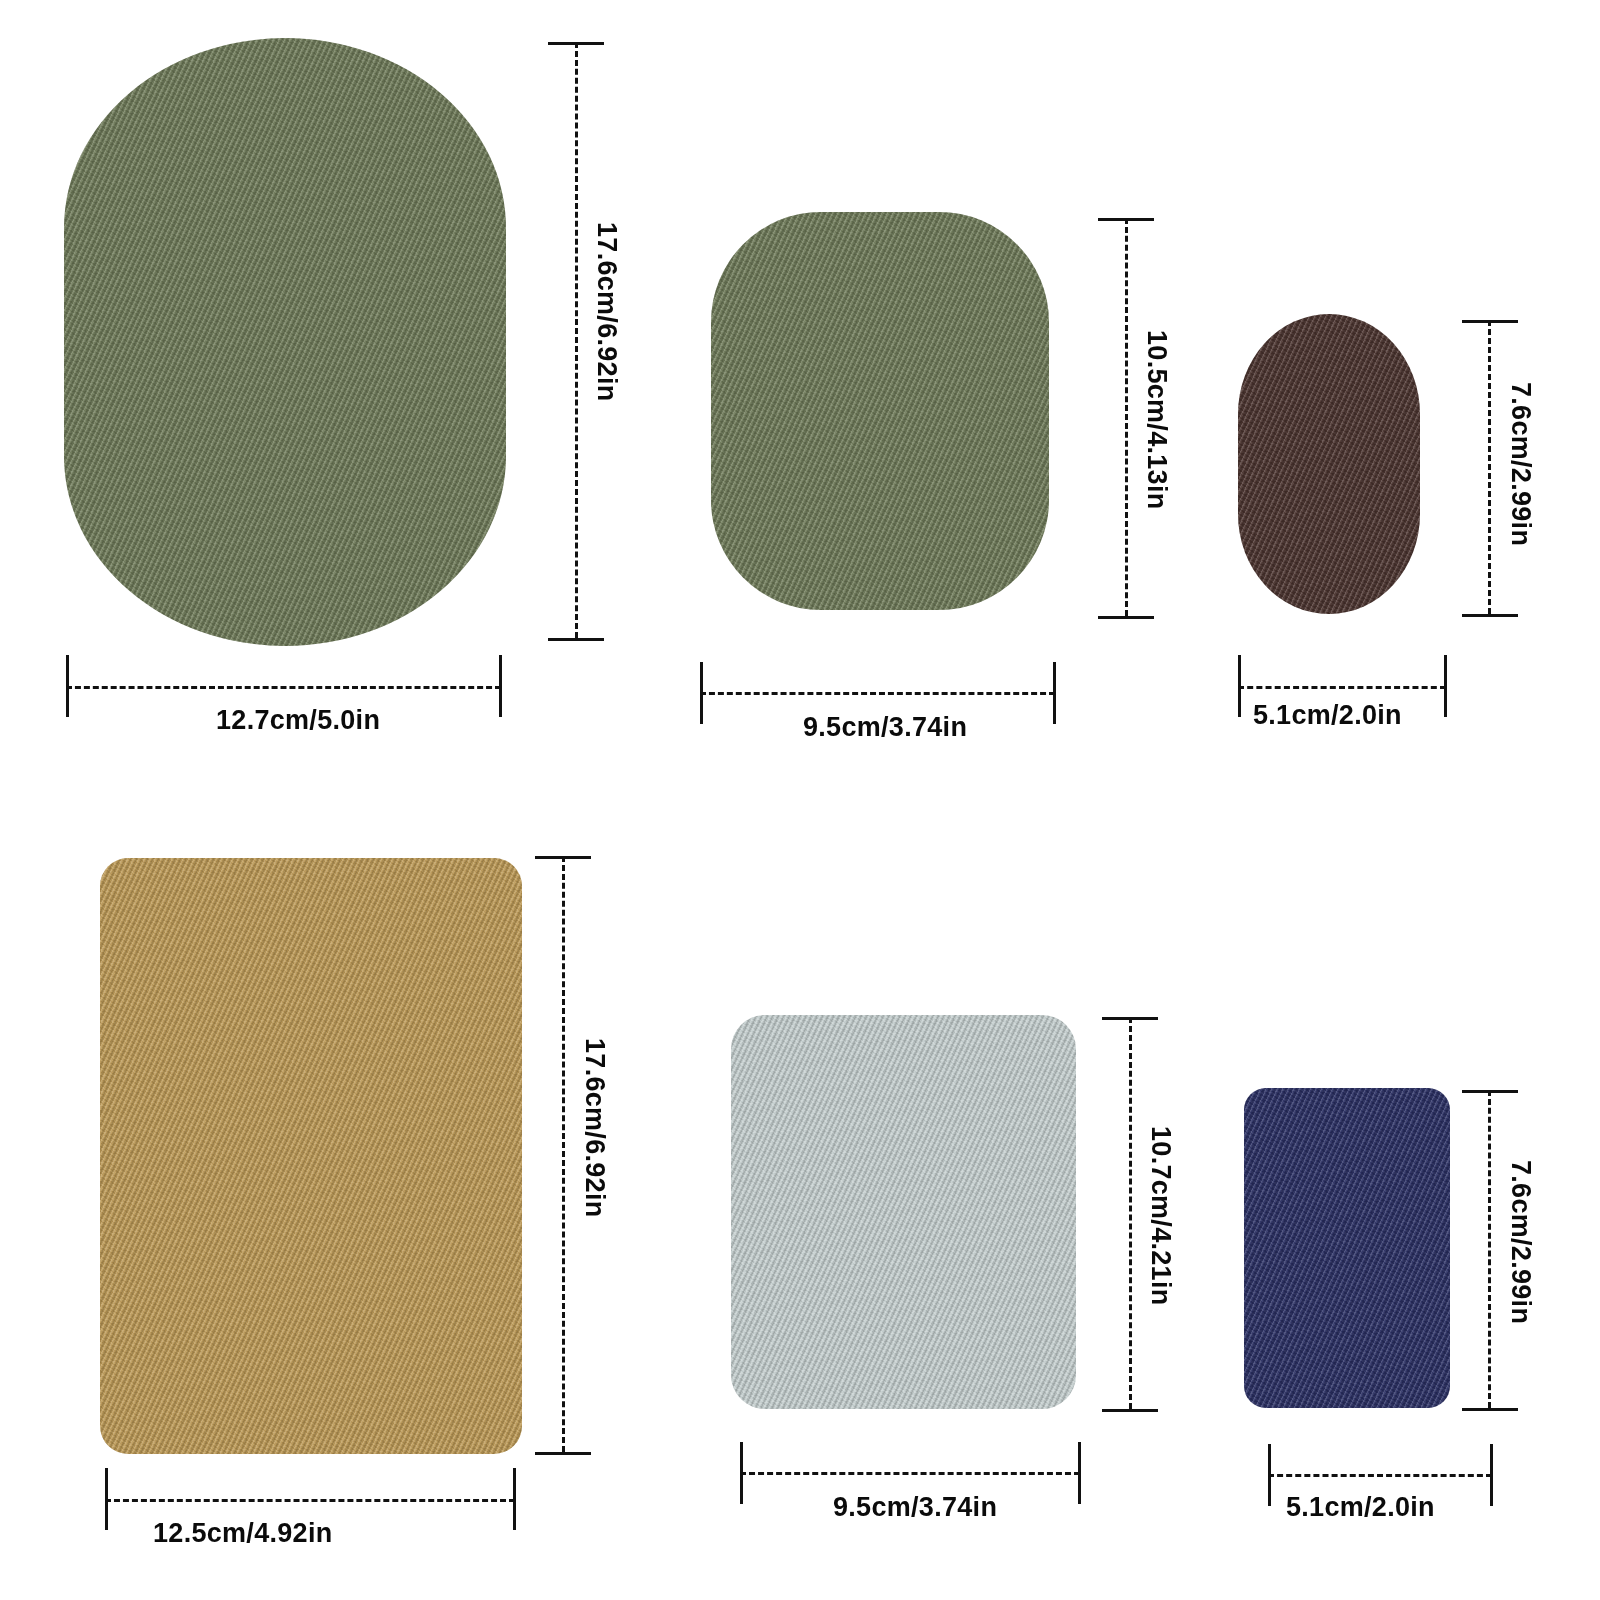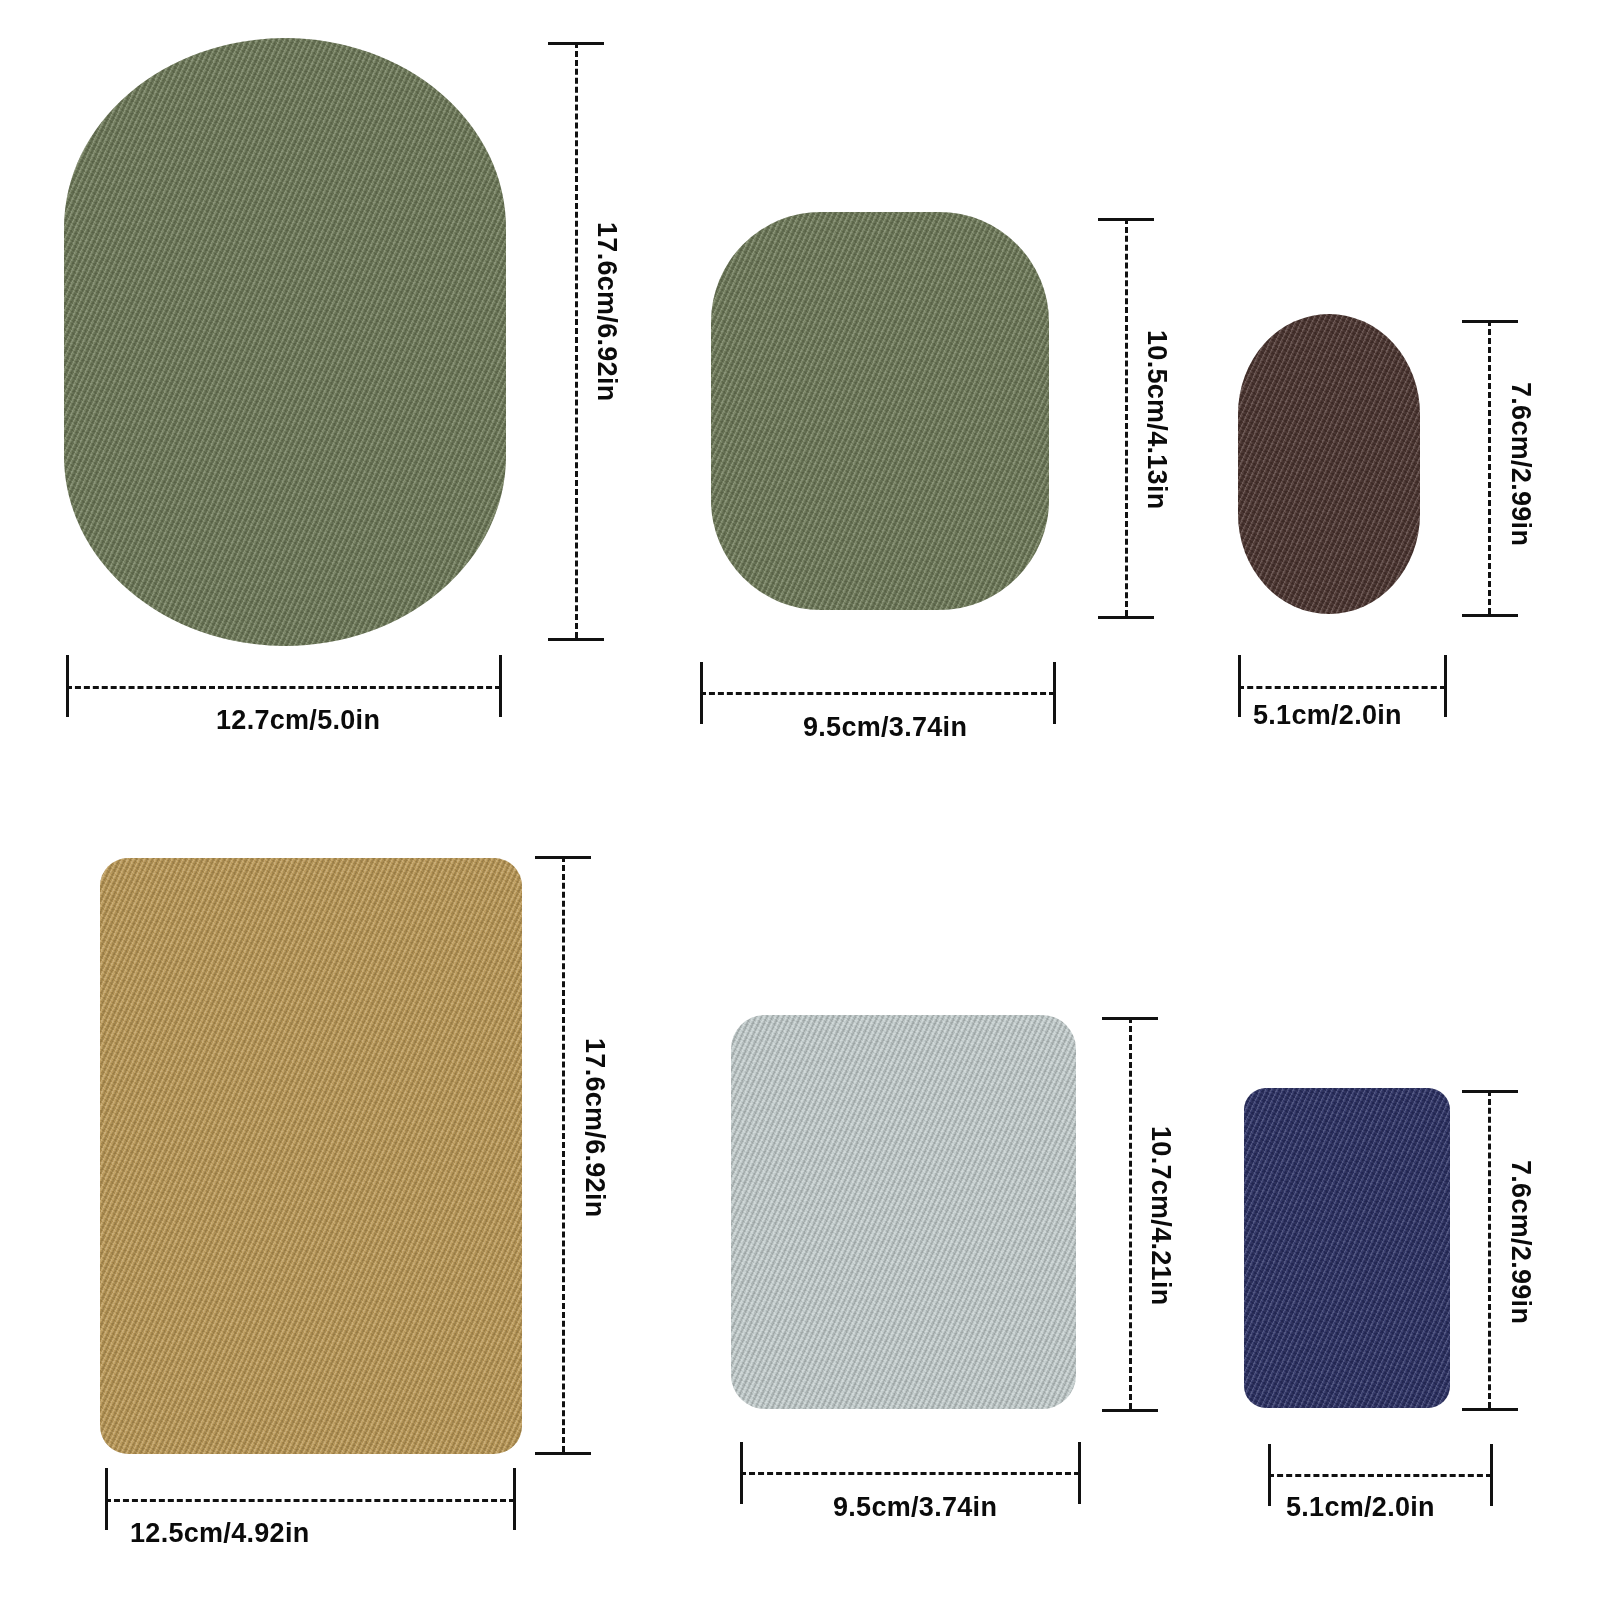--- a/index.html
+++ b/index.html
@@ -140,21 +140,21 @@
   <div class="patch" style="left:100px; top:858px; width:422px; height:596px; border-radius:28px; background:#bd9a56;">
     <div class="weave"></div>
   </div>
   <div class="tick-h" style="left:535px; top:856px; width:56px;"></div>
   <div class="dim-line-v" style="left:562px; top:856px; height:596px;"></div>
   <div class="tick-h" style="left:535px; top:1452px; width:56px;"></div>
   <div class="label vertical" style="left:610px; top:1038px;">17.6cm/6.92in</div>
   <div class="tick-v" style="left:105px; top:1468px; height:62px;"></div>
   <div class="dim-line-h" style="left:105px; top:1499px; width:410px;"></div>
   <div class="tick-v" style="left:513px; top:1468px; height:62px;"></div>
-  <div class="label" style="left:130px; top:1518px;">12.5cm/4.92in</div>
+  <div class="label" style="left:153px; top:1518px;">12.5cm/4.92in</div>
 
   <div class="patch" style="left:731px; top:1015px; width:345px; height:394px; border-radius:34px; background:#c6d0d0;">
     <div class="weave"></div>
   </div>
   <div class="tick-h" style="left:1102px; top:1017px; width:56px;"></div>
   <div class="dim-line-v" style="left:1129px; top:1017px; height:392px;"></div>
   <div class="tick-h" style="left:1102px; top:1409px; width:56px;"></div>
   <div class="label vertical" style="left:1176px; top:1126px;">10.7cm/4.21in</div>
   <div class="tick-v" style="left:740px; top:1442px; height:62px;"></div>
   <div class="dim-line-h" style="left:740px; top:1472px; width:340px;"></div>

